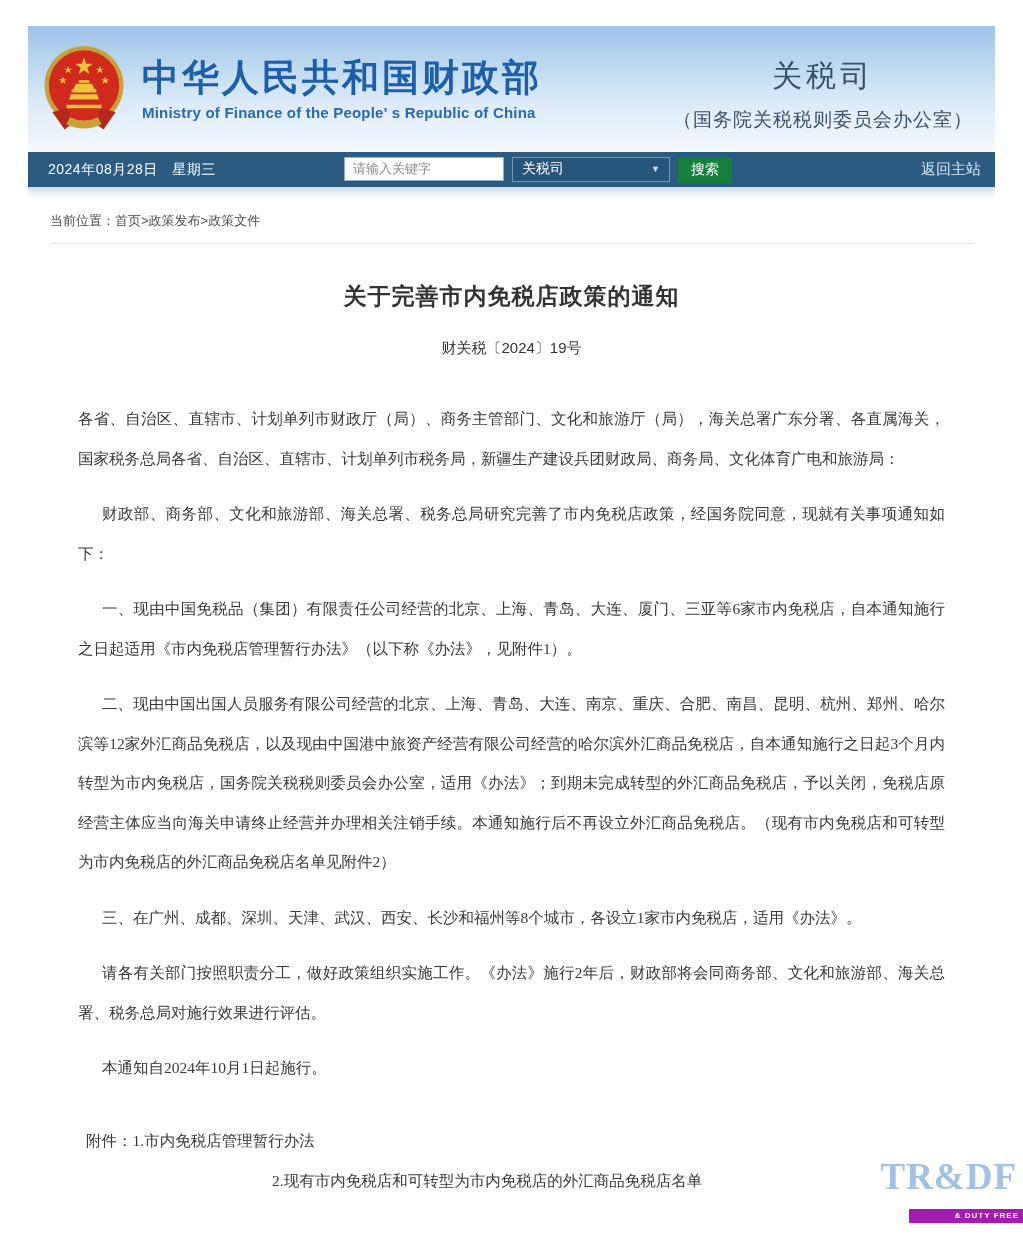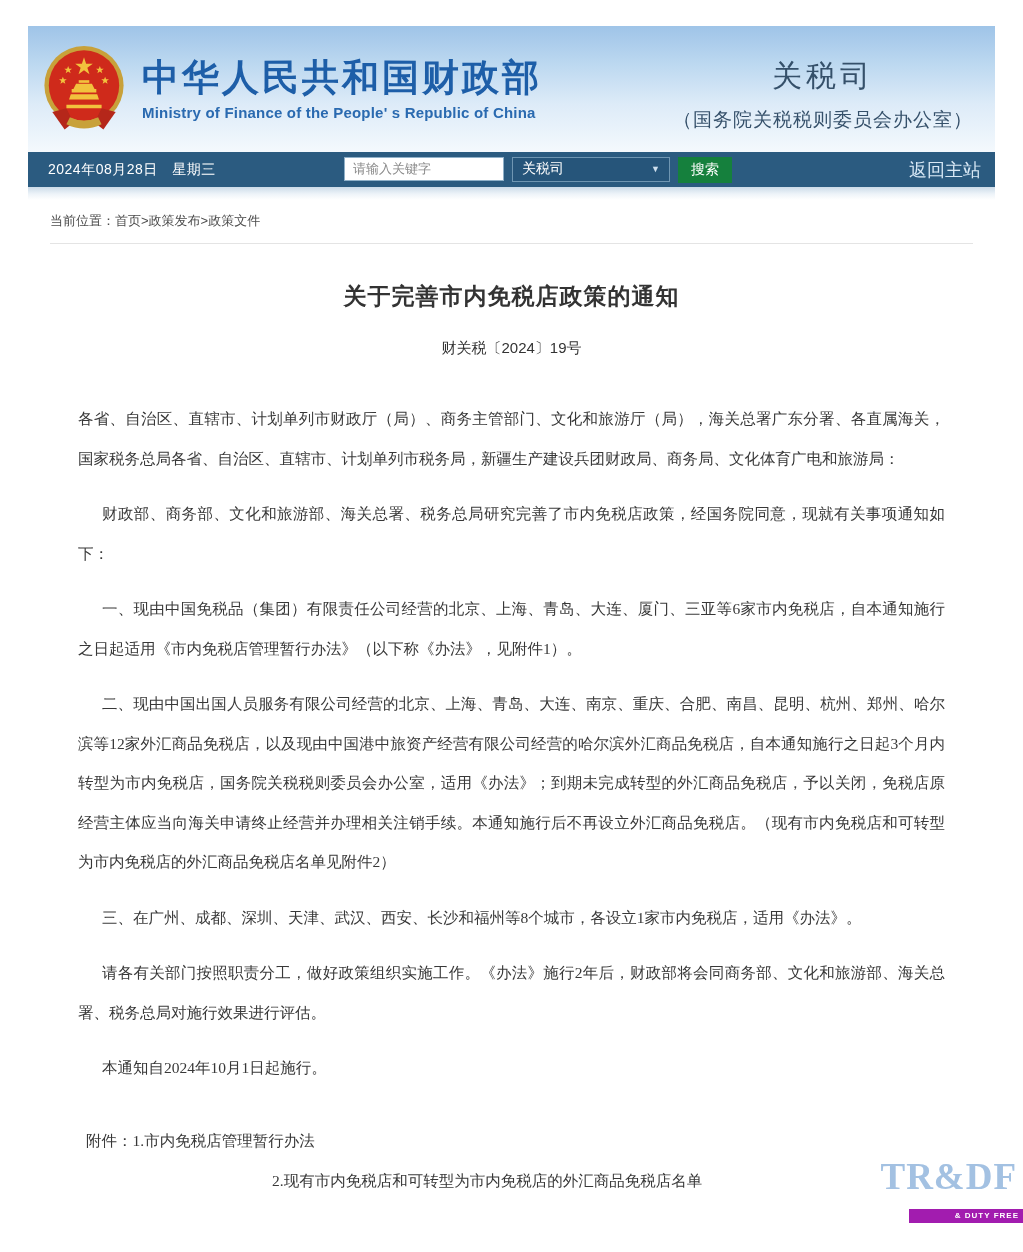--- a/index.html
+++ b/index.html
@@ -24,21 +24,21 @@
   .nav-date { font-size:14px; letter-spacing:0.5px; width:268px; flex:0 0 auto; }
   .nav-search { display:flex; align-items:flex-start; gap:8px;padding-left:28px; }
   .search-input { width:160px; height:24px; border:1px solid #8fb0c8; background:#fff; padding:0 8px;
                   font-size:13px; color:#333; font-family:"Liberation Sans",sans-serif; outline:none; }
   .search-input::placeholder { color:#8a8a8a; }
   .scope-select { width:158px; height:25px; border:1px solid #6f96b2; background:#26557a; display:flex;
                   align-items:center; justify-content:space-between; padding:0 9px; font-size:14px; cursor:pointer; }
   .caret { font-size:9px; color:#cfe0ee; }
   .search-btn { height:26px; background:#15803d; border:none; color:#fff; font-size:14px; padding:0 13px;
                 cursor:pointer; font-family:"Liberation Sans",sans-serif; }
-  .home-link { margin-left:auto; color:#d8e8f5; font-size:18px; text-decoration:none; cursor:pointer; }
+  .home-link { margin-left:auto; color:#d8e8f5; font-size:15px; text-decoration:none; cursor:pointer; }
   .nav-shadow { height:13px; background:linear-gradient(180deg,#ccdbe9 0%,#eef4f9 55%,#ffffff 100%); }
 
   
   .breadcrumb { margin:12px 22px 0 22px; padding-bottom:13px; border-bottom:1px solid #e4e4e4;
                 font-size:13px; color:#4c4c4c; }
   .breadcrumb a { color:#4c4c4c; text-decoration:none; cursor:pointer; }
 
   
   .doc { padding:0 34px; position:relative; }
   .doc-title { text-align:center; font-size:23px; color:#333; font-weight:bold; margin-top:37px; letter-spacing:1px; }

